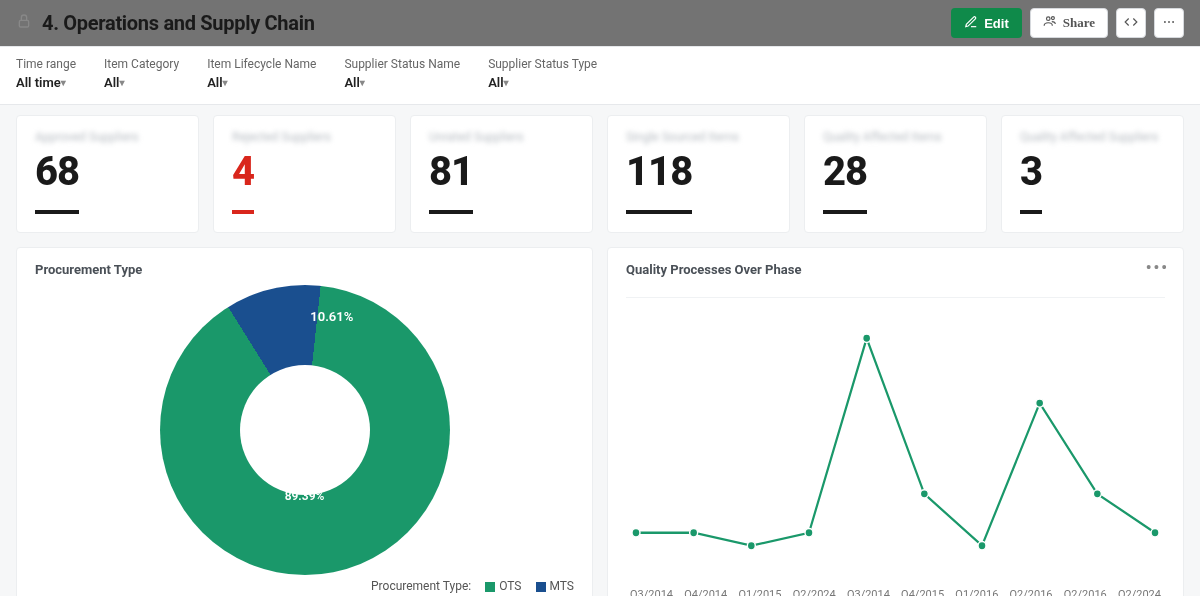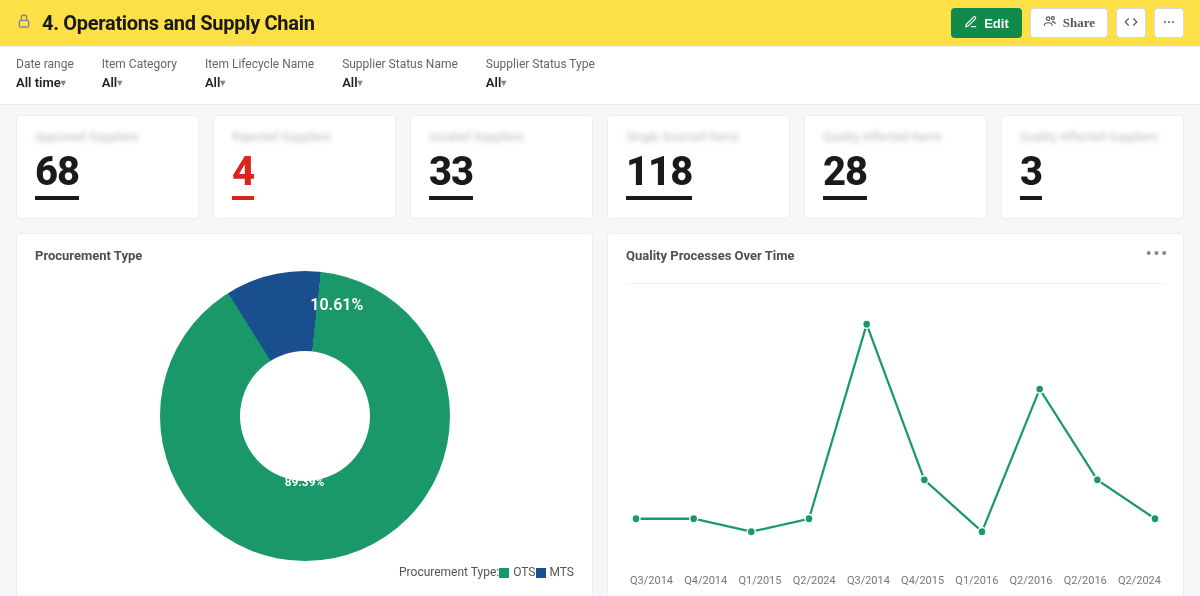--- a/index.html
+++ b/index.html
@@ -9,21 +9,21 @@
     color: #1a1a1a;
     width: 1200px;
     height: 596px;
     overflow: hidden;
   }
   .header {
     display: flex;
     align-items: center;
     justify-content: space-between;
     padding: 8px 16px 8px 16px;
-    background: #fde047;
+    background: #737373;
     border-bottom: 1px solid #e6e8eb;
   }
   .header-left { display: flex; align-items: center; gap: 10px; }
   .lock-icon { color: #888; }
   .page-title { font-size: 20px; font-weight: 700; letter-spacing: -0.3px; }
   .header-right { display: flex; align-items: flex-end; gap: 8px; }
   .btn {
     display: inline-flex;
     align-items: center;
     gap: 6px;
@@ -77,21 +77,21 @@
     white-space:nowrap;
   }
   .metric-value {
     font-size: 40px;
     font-weight: 800;
     letter-spacing: -1px;
     margin-top: 8px;
     display:inline-block;
     border-bottom: 4px solid #1a1a1a;
     line-height: 1;
-    padding-bottom: 4px;
+    padding-bottom: 18px;
   }
   .metric-value.red { color:#d9261c; border-bottom-color:#d9261c; }
 
   .charts {
     display:flex;
     gap: 14px;
     padding: 14px 16px 16px 16px;
   }
   .chart-card {
     flex:1;
@@ -110,28 +110,28 @@
   .donut-ring {
     width:100%; height:100%; border-radius:50%;
     background: conic-gradient(from -32deg, #1a4f8f 0% 10.61%, #1a986a 10.61% 100%);
   }
   .donut-hole {
     position:absolute; top:50%; left:50%; transform:translate(-50%,-50%);
     width: 130px; height:130px; border-radius:50%; background:#fff;
   }
   .donut-label-small {
     position:absolute; top:24px; left:52%;
-    color:#fff; font-size:16px; font-weight:600;
+    color:#fff; font-size:13px; font-weight:600;
   }
   .donut-label-big {
     position:absolute; bottom:72px; left:50%; transform:translateX(-50%);
     color:#fff; font-size:12px; font-weight:600;
   }
   .donut-legend {
-    display:flex; justify-content:flex-end; align-items:center; 
+    display:flex; justify-content:flex-end; align-items:center; gap:14px;
     font-size:12px; color:#555; margin-top:4px;
   }
   .legend-title { color:#555; }
   .swatch { width:10px; height:10px; display:inline-block; margin-right:4px; vertical-align:middle; }
   .sw-green { background:#1a986a; }
   .sw-blue { background:#1a4f8f; }
 
   
   .line-area { margin-top: 20px; border-top:1px solid #f0f2f4; padding-top: 4px; }
   .line-svg { width:100%; height:280px; display:block; }
@@ -186,21 +186,21 @@
             <circle cx="12" cy="12" r="1.6"></circle>
             <circle cx="19" cy="12" r="1.6"></circle>
           </svg>
       </span>
     </button>
   </div>
 </div>
 
 <div class="filters">
   <div class="filter">
-    <span class="filter-label">Date range</span>
+    <span class="filter-label">Time range</span>
     <span class="filter-value">
       <span>All time</span>
       <span class="chev">▾</span>
     </span>
   </div>
   <div class="filter">
     <span class="filter-label">Item Category</span>
     <span class="filter-value">
       <span>All</span>
       <span class="chev">▾</span>
@@ -233,21 +233,21 @@
   <div class="metric-card">
     <div class="metric-label">Approved Suppliers</div>
     <div class="metric-value">68</div>
   </div>
   <div class="metric-card">
     <div class="metric-label">Rejected Suppliers</div>
     <div class="metric-value red">4</div>
   </div>
   <div class="metric-card">
     <div class="metric-label">Unrated Suppliers</div>
-    <div class="metric-value">33</div>
+    <div class="metric-value">81</div>
   </div>
   <div class="metric-card">
     <div class="metric-label">Single Sourced Items</div>
     <div class="metric-value">118</div>
   </div>
   <div class="metric-card">
     <div class="metric-label">Quality Affected Items</div>
     <div class="metric-value">28</div>
   </div>
   <div class="metric-card">
@@ -272,21 +272,21 @@
       <span class="legend-title">Procurement Type:</span>
       <span><span class="swatch sw-green"></span><span>OTS</span></span>
       <span><span class="swatch sw-blue"></span><span>MTS</span></span>
     </div>
   </div>
 
   <div class="chart-card">
     <span class="chart-menu">
       <span>•••</span>
     </span>
-    <div class="chart-title">Quality Processes Over Time</div>
+    <div class="chart-title">Quality Processes Over Phase</div>
     <div class="line-area">
       <svg class="line-svg" viewBox="0 0 540 270" preserveAspectRatio="none">
         <polyline id="line-path" fill="none" stroke="#1a986a" stroke-width="2.2" points="10,222.5 67.77777777777777,222.5 125.55555555555554,235 183.33333333333331,222.5 241.1111111111111,34.99999999999999 298.8888888888889,185 356.66666666666663,235 414.44444444444446,97.5 472.2222222222222,185 530,222.5"></polyline>
         <g id="line-dots">
             <circle cx="10" cy="222.5" r="4" fill="#1a986a" stroke="#fff" stroke-width="1.4"></circle>
             <circle cx="67.77777777777777" cy="222.5" r="4" fill="#1a986a" stroke="#fff" stroke-width="1.4"></circle>
             <circle cx="125.55555555555554" cy="235" r="4" fill="#1a986a" stroke="#fff" stroke-width="1.4"></circle>
             <circle cx="183.33333333333331" cy="222.5" r="4" fill="#1a986a" stroke="#fff" stroke-width="1.4"></circle>
             <circle cx="241.1111111111111" cy="34.99999999999999" r="4" fill="#1a986a" stroke="#fff" stroke-width="1.4"></circle>
             <circle cx="298.8888888888889" cy="185" r="4" fill="#1a986a" stroke="#fff" stroke-width="1.4"></circle>

